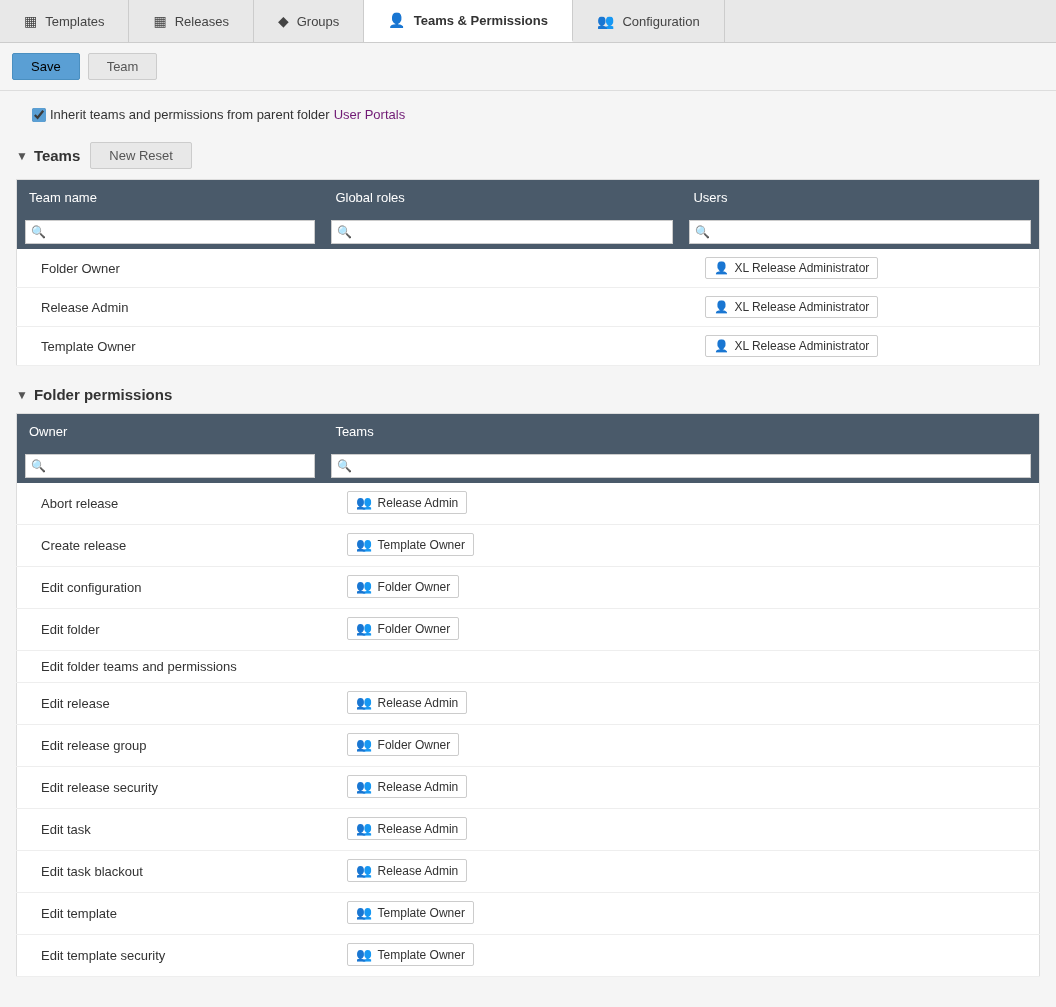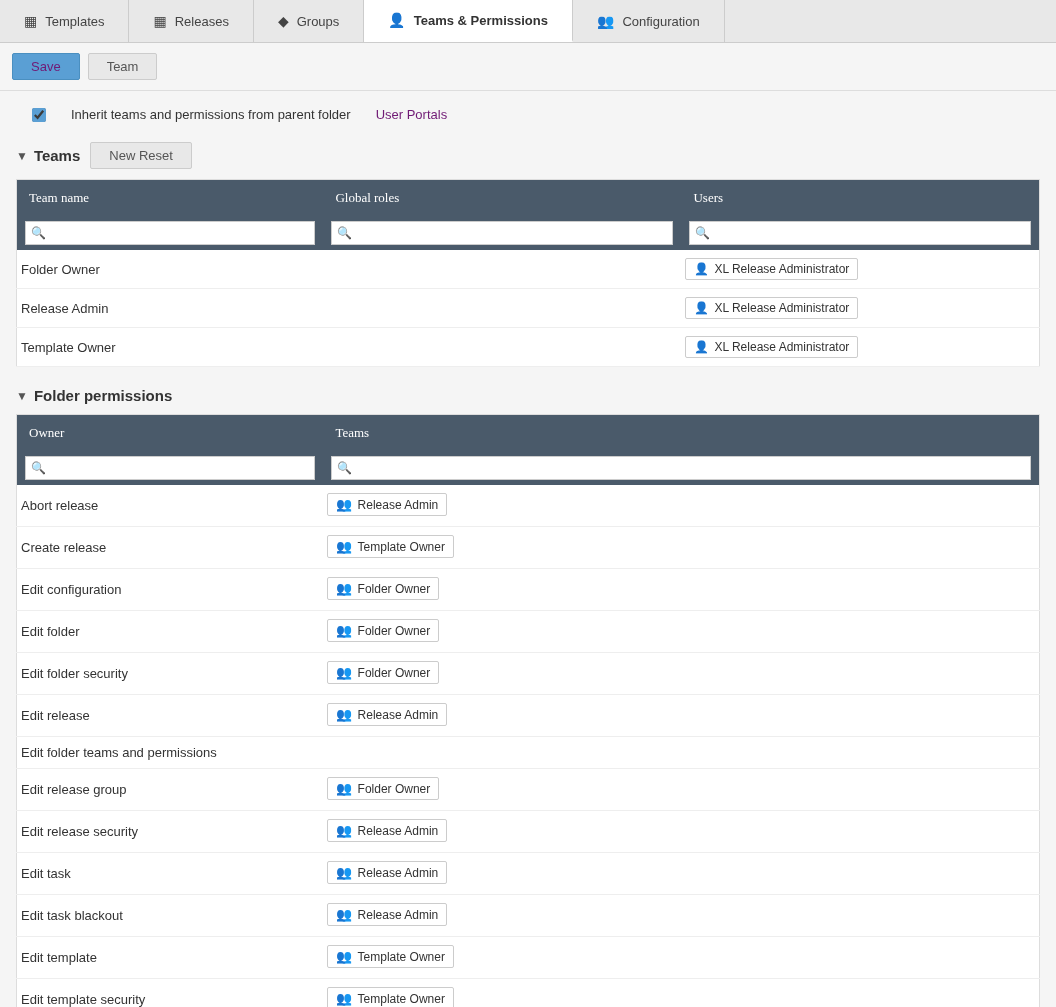--- a/index.html
+++ b/index.html
@@ -35,30 +35,30 @@
     }
     .btn {
       padding: 5px 18px;
       border: 1px solid #ccc;
       background: #e8e8e8;
       cursor: pointer;
       font-size: 13px;
       color: #555;
       border-radius: 2px;
     }
-    .btn-primary { background: #5a9fd4; color: #701a75; border-color: #4a8fc0; }
+    .btn-primary { background: #5a9fd4; color: #000000; border-color: #4a8fc0; }
 
     
     .main-content { padding: 16px 16px; background: #f5f5f5; min-height: calc(1007px - 100px); }
 
     
     .inherit-row {
       display: flex;
       align-items: center;
-      gap: 25px;
+      gap: 4px;
       margin-bottom: 20px;
       font-size: 13px;
       padding-left: 16px;
     }
     .inherit-row a { color: #701a75; text-decoration: none; }
     .inherit-checkbox { width: 14px; height: 14px; accent-color: #5a9fd4; }
 
     
     .section-header {
       display: flex;
@@ -86,38 +86,37 @@
     }
     .data-table thead tr {
       background: #4a5a6a;
       color: #fff;
     }
     .data-table thead th {
       padding: 10px 12px;
       text-align: left;
       font-weight: normal;
       font-size: 13px;
-      font-family: Liberation Serif, serif;
     }
     .data-table .search-row td {
       background: #4a5a6a;
       padding: 5px 8px;
     }
     .data-table .search-row input {
       width: 100%;
       padding: 4px 6px;
       border: 1px solid #ccc;
       font-size: 12px;
       background: #fff;
     }
     .data-table tbody tr {
       border-bottom: 1px solid #eee;
     }
     .data-table tbody td {
-      padding: 8px 4px;
+      padding: 8px 24px;
       vertical-align: middle;
     }
 
     
     .team-tag {
       display: inline-flex;
       align-items: center;
       gap: 5px;
       background: #fff;
       border: 1px solid #ccc;
@@ -320,38 +319,31 @@
             </span></td>
         </tr>
         <tr>
           <td class="col-action">Edit folder</td>
           <td class="col-teams"><span class="team-tag">
               <span class="icon">👥</span>
               <span>Folder Owner</span>
             </span></td>
         </tr>
         <tr>
-          <td class="col-action">Edit folder security</td>
-          <td class="col-teams"><span class="team-tag">
-              <span class="icon">👥</span>
-              <span>Folder Owner</span>
-            </span></td>
-        </tr>
-        <tr>
-          <td class="col-action">Edit release</td>
-          <td class="col-teams"><span class="team-tag">
-              <span class="icon">👥</span>
-              <span>Release Admin</span>
-            </span></td>
-        </tr>
-        <tr>
           <td class="col-action">Edit folder teams and permissions</td>
           <td class="col-teams"></td>
         </tr>
         <tr>
+          <td class="col-action">Edit release</td>
+          <td class="col-teams"><span class="team-tag">
+              <span class="icon">👥</span>
+              <span>Release Admin</span>
+            </span></td>
+        </tr>
+        <tr>
           <td class="col-action">Edit release group</td>
           <td class="col-teams"><span class="team-tag">
               <span class="icon">👥</span>
               <span>Folder Owner</span>
             </span></td>
         </tr>
         <tr>
           <td class="col-action">Edit release security</td>
           <td class="col-teams"><span class="team-tag">
               <span class="icon">👥</span>

